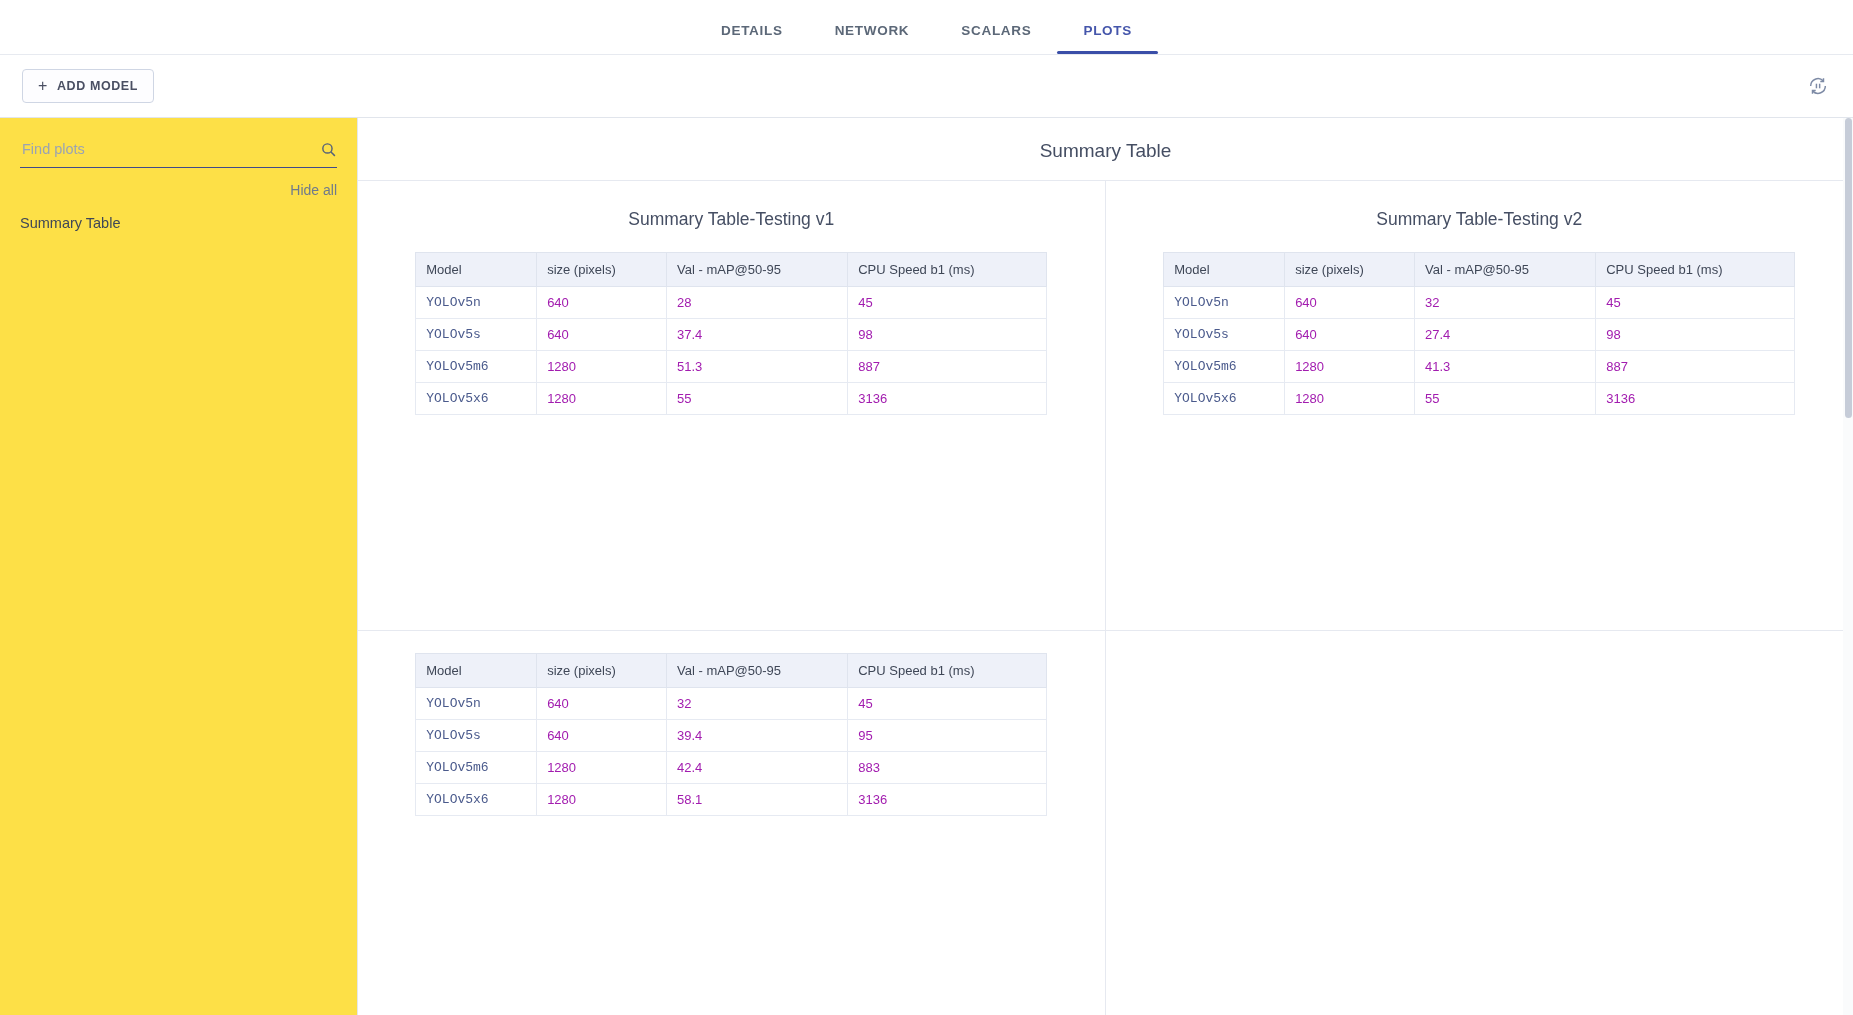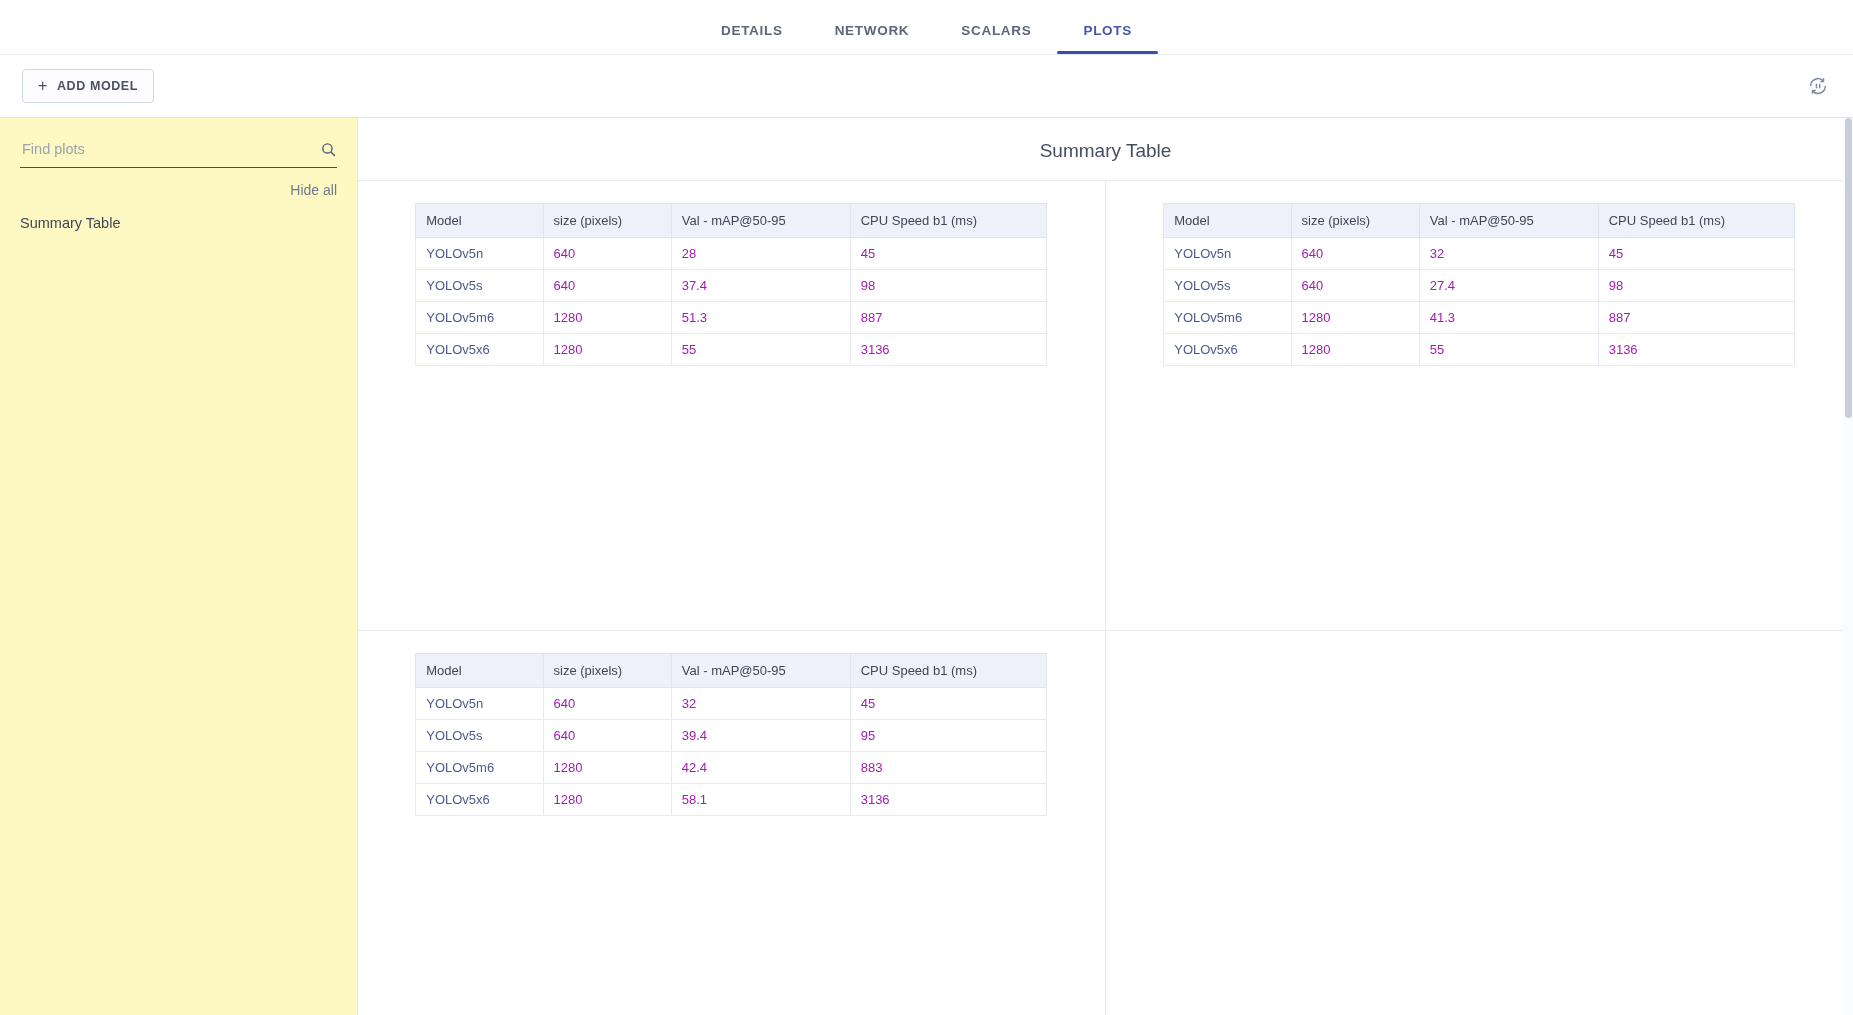--- a/index.html
+++ b/index.html
@@ -86,21 +86,21 @@
     display: flex;
     height: calc(1015px - 54px - 64px);
   }
 
   
   .sidebar {
     width: 358px;
     min-width: 358px;
     border-right: 1px solid #e3e7ee;
     padding: 22px 20px 0 20px;
-    background: #fef9c3;
+    background: #fde047;
   }
   .search-row {
     display: flex;
     align-items: center;
     border-bottom: 1.5px solid #3f4a8a;
     padding-bottom: 9px;
   }
   .search-input {
     flex: 1;
     border: none;
@@ -176,21 +176,21 @@
     padding: 9px 10px;
     border: 1px solid #dfe4ee;
     white-space: nowrap;
   }
   table.summary td {
     padding: 8px 10px;
     border: 1px solid #e6eaf2;
     color: #a21caf;
     white-space: nowrap;
   }
-  table.summary td:first-child { color: #4a5a8c; }
+  table.summary td:first-child { color: #4a5a8c; font-family: Liberation Mono, monospace; }
 
   
   .scroll-strip {
     position: absolute;
     top: 0; right: 0;
     width: 10px; height: 100%;
     background: #fafbfc;
   }
   .scroll-thumb {
     position: absolute;
@@ -245,20 +245,21 @@
     <div class="hide-all">Hide all</div>
     <div class="plot-item">Summary Table</div>
   </div>
 
   <div class="main">
     <div class="main-title">Summary Table</div>
 
     <div class="grid">
 
       <div class="cell">
+        <div class="cell-title">Summary Table-Testing v1</div>
         <table class="summary">
           <thead>
             <tr>
               <th>Model</th>
               <th>size (pixels)</th>
               <th>Val - mAP@50-95</th>
               <th>CPU Speed b1 (ms)</th>
             </tr>
           </thead>
           <tbody>
@@ -284,20 +285,21 @@
               <td>YOLOv5x6</td>
               <td>1280</td>
               <td>55</td>
               <td>3136</td>
             </tr>
           </tbody>
         </table>
       </div>
 
       <div class="cell">
+        <div class="cell-title">Summary Table-Testing v2</div>
         <table class="summary">
           <thead>
             <tr>
               <th>Model</th>
               <th>size (pixels)</th>
               <th>Val - mAP@50-95</th>
               <th>CPU Speed b1 (ms)</th>
             </tr>
           </thead>
           <tbody>

